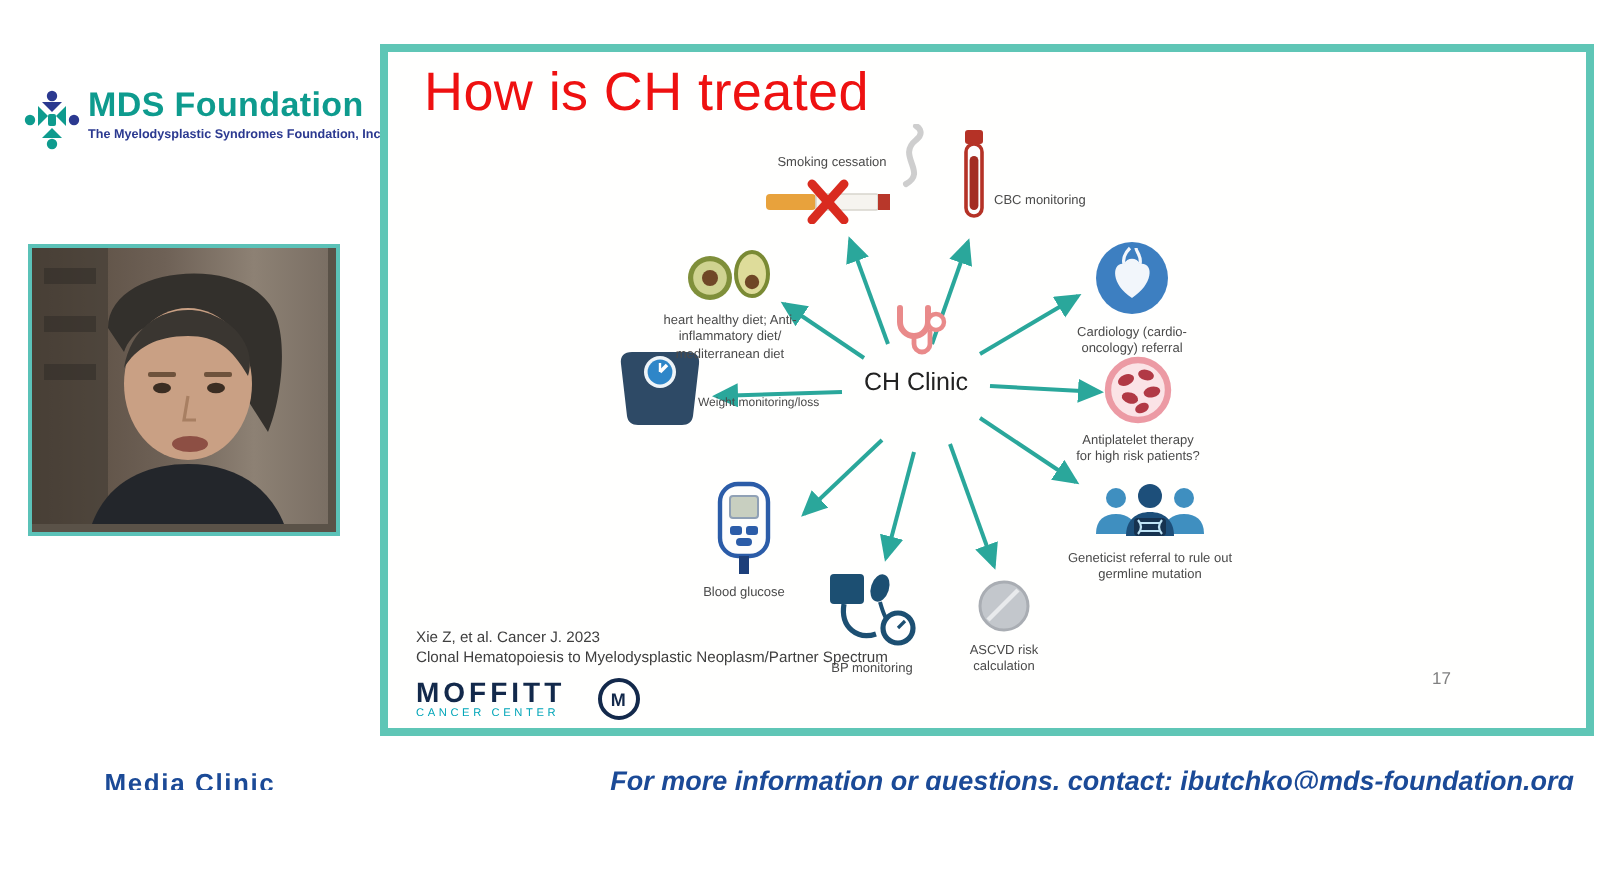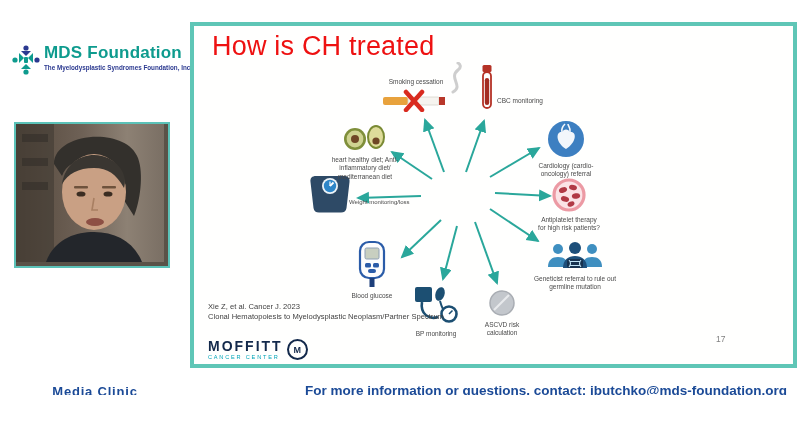--- a/index.html
+++ b/index.html
@@ -28,30 +28,30 @@
   .slide{position:absolute;left:190px;top:22px;width:607px;height:346px;background:#fffffe;
          border:4px solid #5fc6b6;box-sizing:border-box;}
   .slide-inner{position:absolute;left:0;top:0;right:0;bottom:0;}
   .slide-title{position:absolute;left:18px;top:5px;font-size:27px;font-weight:normal;color:#ee1111;
                letter-spacing:0.2px;}
   .arrows{position:absolute;left:0;top:0;width:599px;height:338px;}
   .ch-center{position:absolute;left:228px;top:126px;width:72px;text-align:center;}
   .ch-center .lbl{font-size:12.5px;color:#222;margin-top:1px;}
   .item{position:absolute;text-align:center;color:#4a4a4a;}
   .item .lbl{font-size:6.5px;line-height:1.3;color:#4a4a4a;}
-  .citation{position:absolute;left:14px;top:276px;font-size:7.6px;color:#3f3f3f;line-height:1.35;}
-  .moffitt{position:absolute;left:14px;top:313px;display:flex;align-items:center;gap:4px;}
+  .citation{position:absolute;left:14px;top:288px;font-size:7.6px;color:#3f3f3f;line-height:1.35;}
+  .moffitt{position:absolute;left:14px;top:313px;display:flex;align-items:center;gap:16px;}
   .moffitt .name{font-size:14px;font-weight:bold;color:#13294b;letter-spacing:2px;line-height:1;}
   .moffitt .sub{font-size:5.6px;color:#00a5b8;letter-spacing:1.8px;margin-top:1px;}
   .moffitt .mono{width:17px;height:17px;border:2.5px solid #13294b;border-radius:50%;display:flex;
                  align-items:center;justify-content:center;font-size:9px;font-weight:bold;color:#13294b;}
   .page-num{position:absolute;left:522px;top:308px;font-size:8.5px;color:#808080;}
   
   .footer{position:absolute;left:210px;top:378px;right:13px;text-align:right;color:#1b4a97;
-          font-weight:bold;font-size:13.5px;line-height:1.9;}
+          font-weight:bold;font-size:13.5px;line-height:1.9;font-style:italic;}
 </style>
 </head>
 <body>
 
 <div id="stage">
 
   <div class="mds-logo">
     <svg width="28" height="32" viewBox="0 0 28 32">
       <g>
         <circle cx="14" cy="4" r="2.6" fill="#2b3990"></circle>
@@ -130,20 +130,28 @@
           <line x1="301" y1="167" x2="356" y2="170" marker-end="url(#ah)"></line>
           <line x1="296" y1="183" x2="344" y2="215" marker-end="url(#ah)"></line>
           <line x1="281" y1="196" x2="303" y2="257" marker-end="url(#ah)"></line>
           <line x1="263" y1="200" x2="249" y2="253" marker-end="url(#ah)"></line>
           <line x1="247" y1="194" x2="208" y2="231" marker-end="url(#ah)"></line>
           <line x1="227" y1="170" x2="164" y2="172" marker-end="url(#ah)"></line>
           <line x1="238" y1="153" x2="198" y2="126" marker-end="url(#ah)"></line>
         </g>
       </svg>
 
+      <div class="ch-center">
+        <svg width="32" height="26" viewBox="0 0 32 26">
+          <path d="M8 2 v7 a7 7 0 0 0 14 0 v-7" stroke="#e98a8a" stroke-width="3" fill="none" stroke-linecap="round"></path>
+          <path d="M15 16 v4 a4 4 0 0 0 8 0 v-6" stroke="#e98a8a" stroke-width="2.4" fill="none" stroke-linecap="round"></path>
+          <circle cx="26" cy="9" r="4" fill="#fff" stroke="#e98a8a" stroke-width="2.2"></circle>
+        </svg>
+        <div class="lbl">CH Clinic</div>
+      </div>
 
       <div class="item" style="left:183px;top:52px;width:78px;">
         <div class="lbl">Smoking cessation</div>
         <svg width="70" height="24" viewBox="0 0 70 24" style="margin-top:2px;">
           <rect x="2" y="9" width="25" height="8" rx="2" fill="#e8a23c"></rect>
           <rect x="27" y="9" width="31" height="8" rx="1" fill="#f6f4ef" stroke="#d8d5cd" stroke-width="0.8"></rect>
           <rect x="58" y="9" width="6" height="8" fill="#b8372a"></rect>
           <g stroke="#d92b1f" stroke-width="4.5" stroke-linecap="round">
             <line x1="25" y1="4" x2="41" y2="22"></line>
               <line x1="41" y1="4" x2="25" y2="22"></line>

